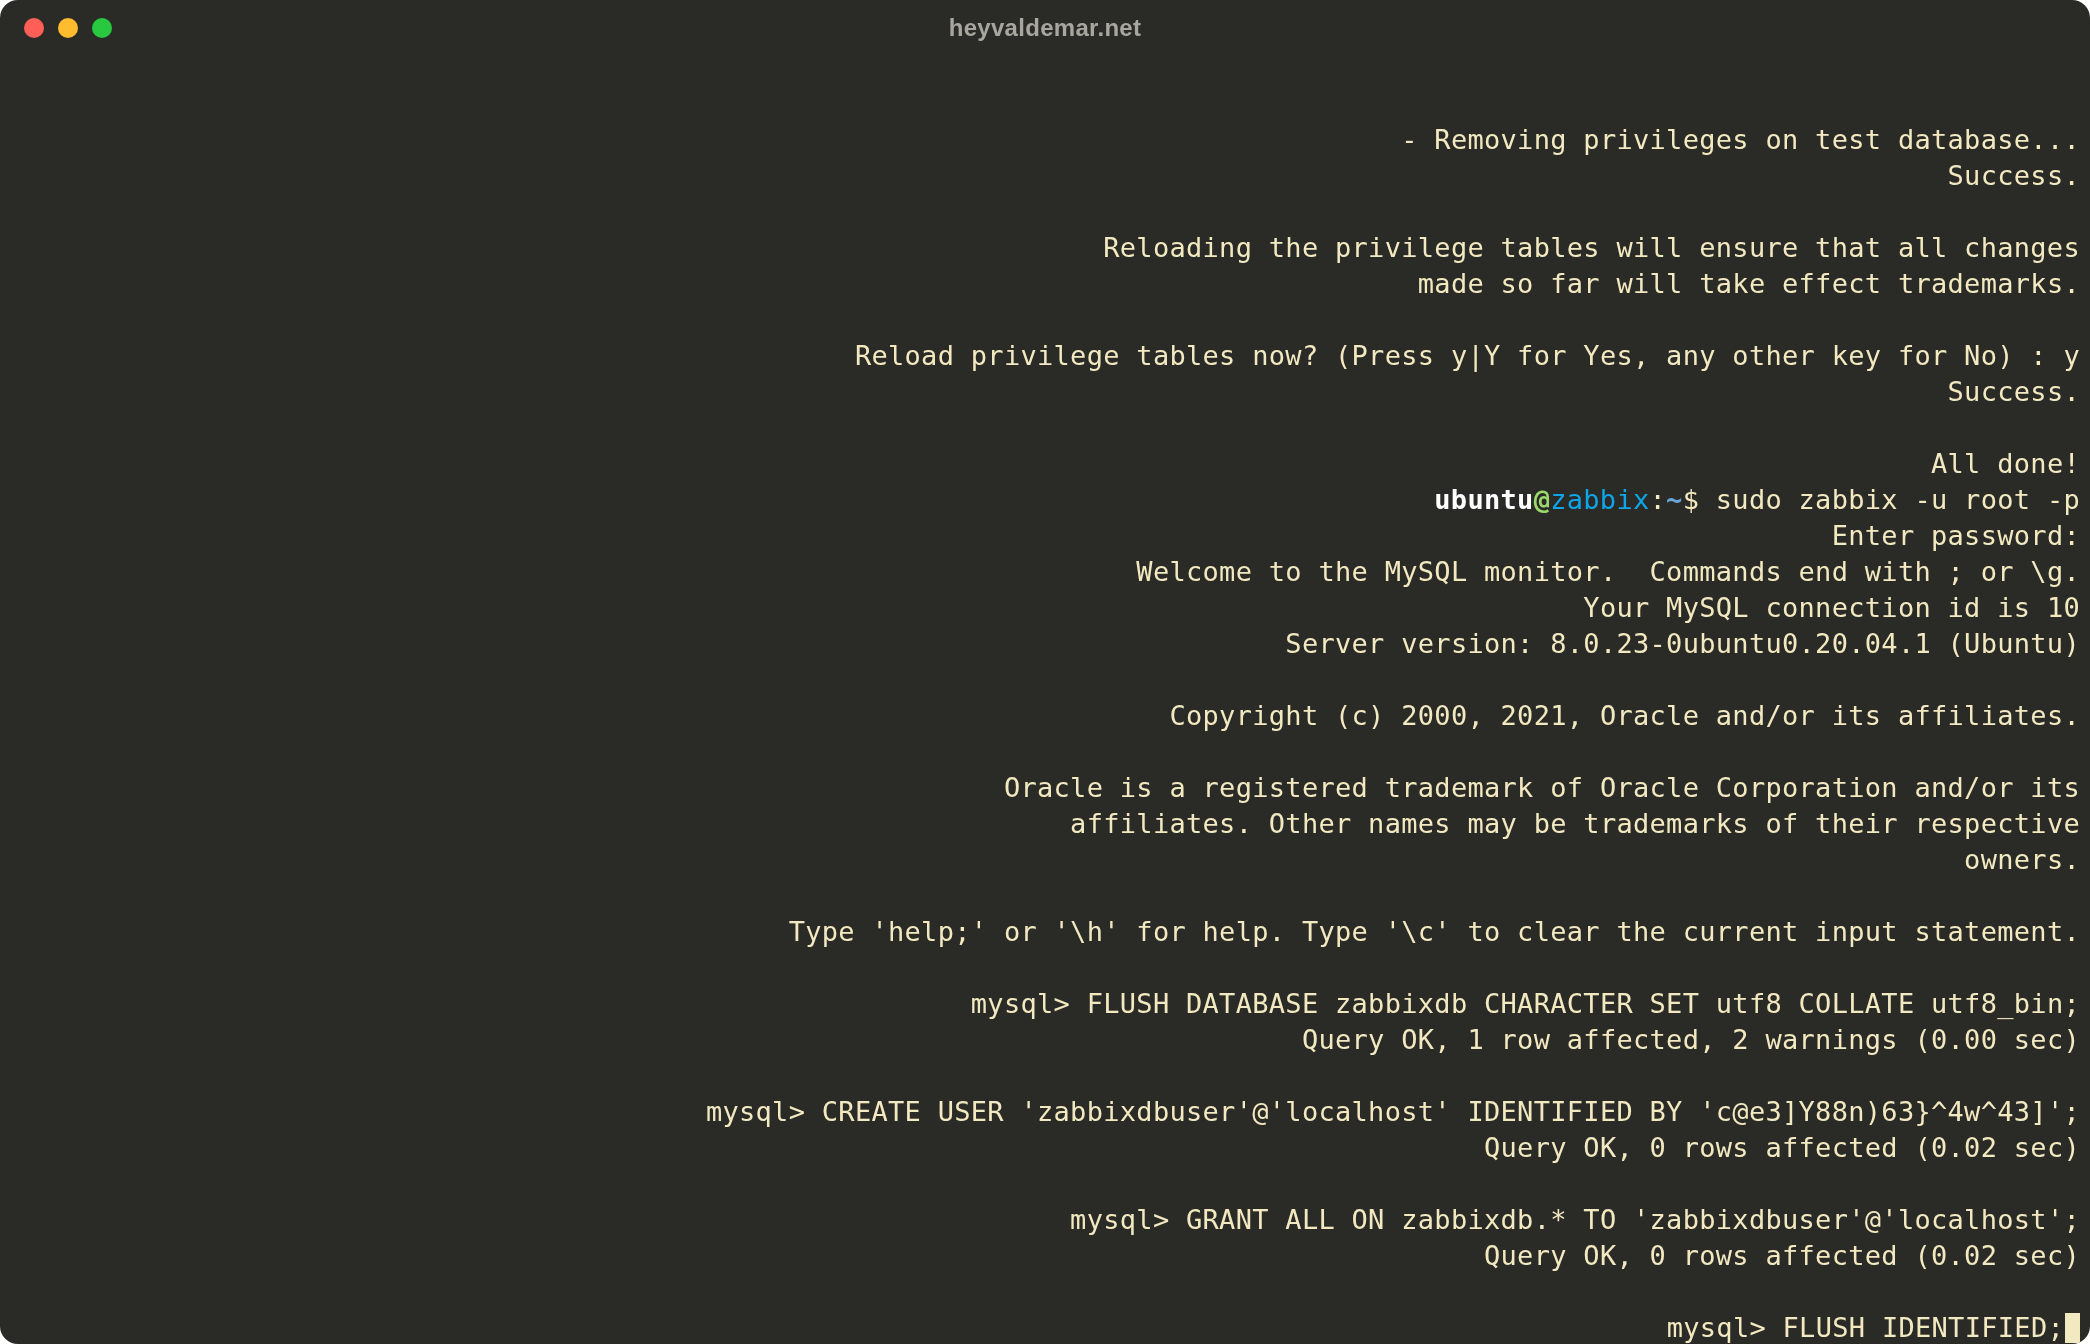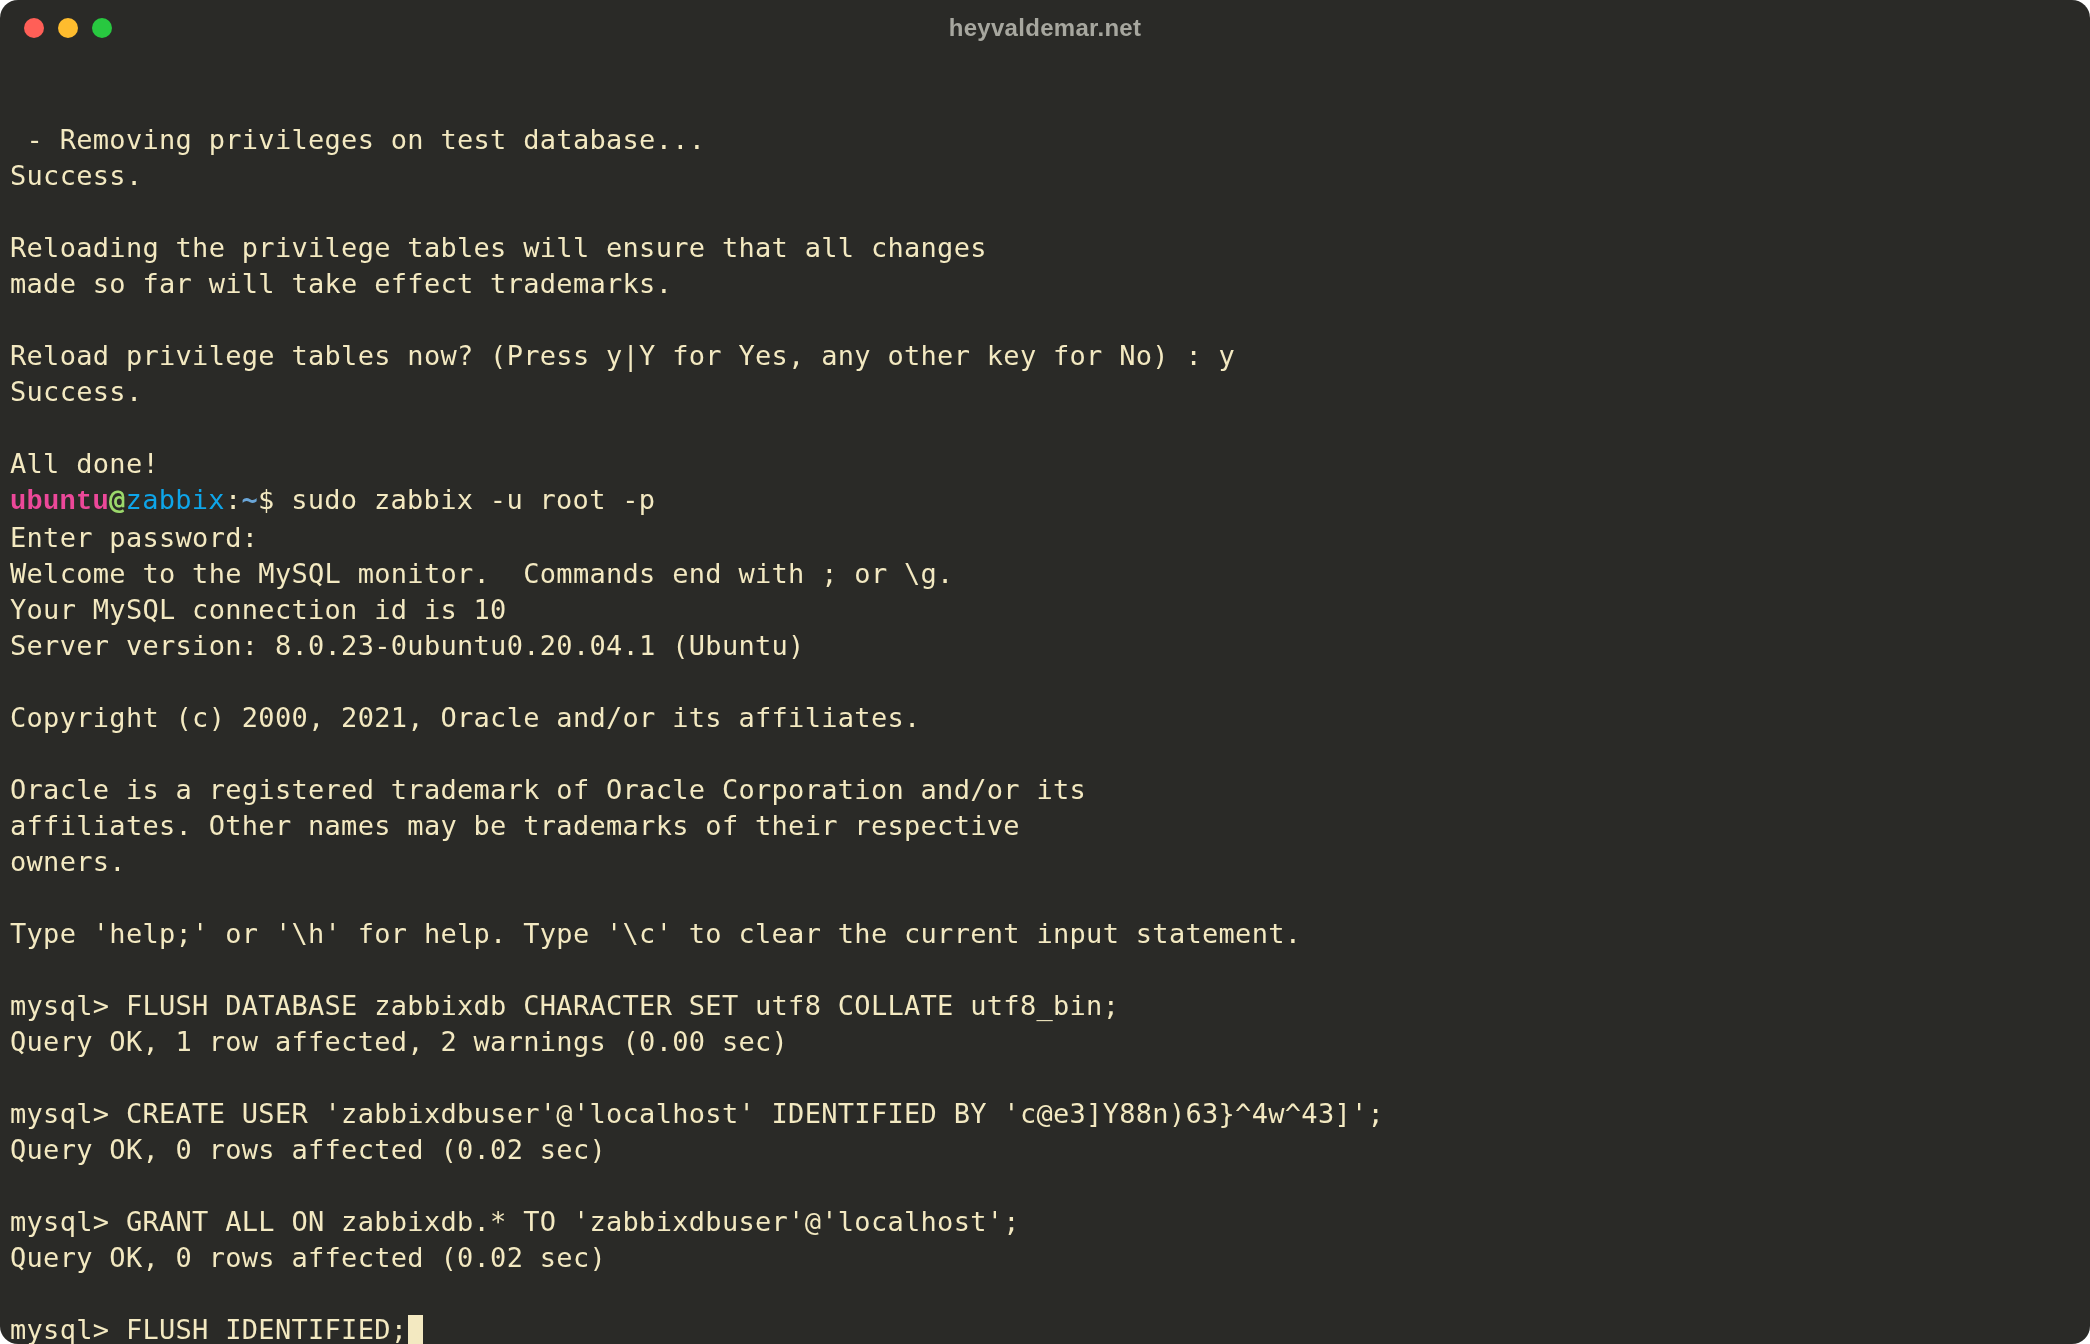--- a/index.html
+++ b/index.html
@@ -9,20 +9,21 @@
     background: #fff;
   }
   .window {
     width: 2090px;
     height: 1344px;
     background: #2a2a27;
     border-radius: 18px;
     overflow: hidden;
     position: relative;
     font-family: "Menlo", "Consolas", "DejaVu Sans Mono", monospace;
+    text-align: right;
   }
   .titlebar {
     height: 56px;
     display: flex;
     align-items: center;
     position: relative;
     padding: 0 24px;
   }
   .traffic-lights {
     display: flex;
@@ -48,21 +49,21 @@
     font-family: -apple-system, BlinkMacSystemFont, "Segoe UI", sans-serif;
   }
   .terminal {
     padding: 66px 10px 10px 10px;
     color: #f3e9c1;
     font-size: 27px;
     line-height: 36px;
     white-space: pre;
     letter-spacing: 0.3px;
   }
-  .user   { color: #ec4899; font-weight: bold; font-family: Liberation Mono, monospace; }
+  .user   { color: #ffffff; font-weight: bold; }
   .host   { color: #0ea5e9; font-weight: normal; }
   .at     { color: #9bd86b; font-weight: bold; }
   .colon  { color: #f3e9c1; }
   .path   { color: #6aa6d8; font-weight: bold; }
   .dollar { color: #f3e9c1; }
   .cmd    { color: #f3e9c1; }
   .cursor {
     display: inline-block;
     width: 15px;
     height: 30px;

